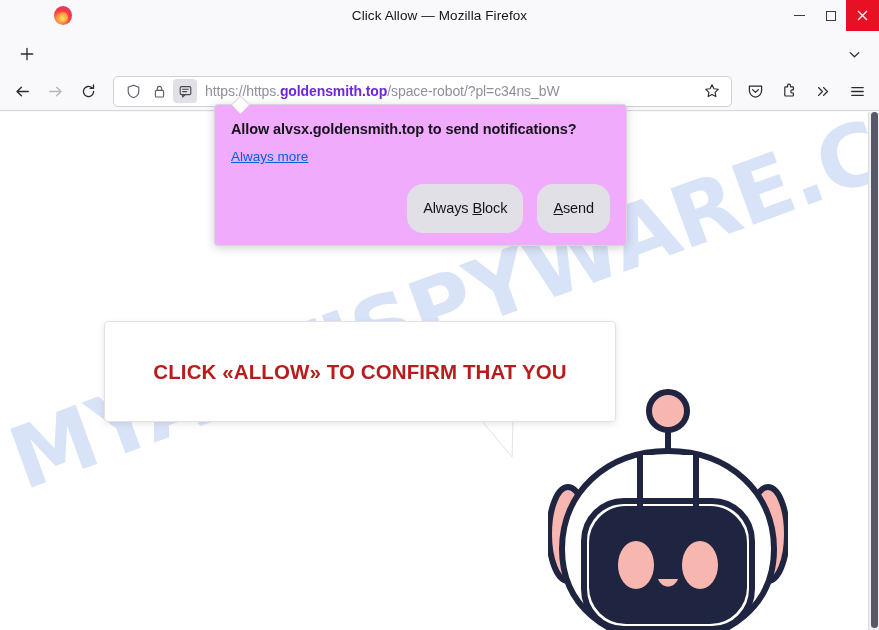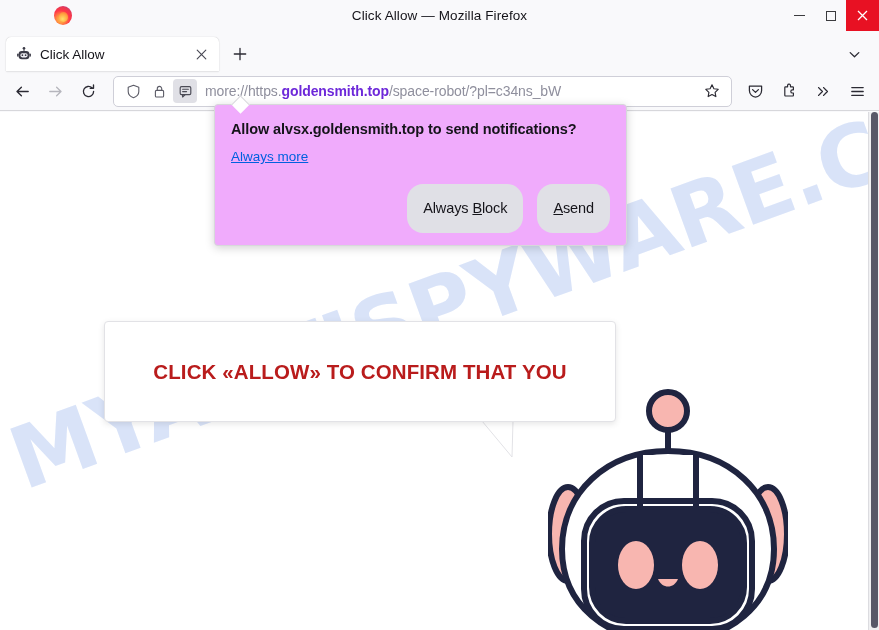--- a/index.html
+++ b/index.html
@@ -194,40 +194,20 @@
         </div>
       <div class="win-btn close">
         <svg width="11" height="11" viewBox="0 0 11 11" aria-hidden="true">
           <path d="M1 1 L10 10 M10 1 L1 10" stroke="#ffffff" stroke-width="1.3" fill="none"></path>
         </svg>
       </div>
     </div>
   </div>
 
   <div class="tabstrip">
-    <div class="tab">
-      <span class="tab-favicon">
-        <svg width="16" height="16" viewBox="0 0 16 16" aria-hidden="true">
-          <circle cx="8" cy="2.2" r="1.3" fill="#3b3b47"></circle>
-          <rect x="7.5" y="3" width="1" height="2" fill="#3b3b47"></rect>
-          <rect x="2.6" y="5" width="10.8" height="8.2" rx="3.2" fill="#3b3b47"></rect>
-          <rect x="4.4" y="7.2" width="7.2" height="4.2" rx="1.8" fill="#f0eff4"></rect>
-          <circle cx="6.4" cy="9.2" r="0.85" fill="#3b3b47"></circle>
-          <circle cx="9.6" cy="9.2" r="0.85" fill="#3b3b47"></circle>
-          <rect x="1.1" y="7.4" width="1.5" height="3.4" rx="0.75" fill="#3b3b47"></rect>
-          <rect x="13.4" y="7.4" width="1.5" height="3.4" rx="0.75" fill="#3b3b47"></rect>
-        </svg>
-      </span>
-      <span class="tab-title">Click Allow</span>
-      <span class="tab-close">
-        <svg width="11" height="11" viewBox="0 0 11 11" aria-hidden="true">
-          <path d="M1.2 1.2 L9.8 9.8 M9.8 1.2 L1.2 9.8" stroke="#4a4a55" stroke-width="1.15" fill="none" stroke-linecap="round"></path>
-        </svg>
-      </span>
-    </div>
     <div class="newtab">
       <svg width="14" height="14" viewBox="0 0 14 14" aria-hidden="true">
         <path d="M7 1.3 V12.7 M1.3 7 H12.7" stroke="#2b2a33" stroke-width="1.3" stroke-linecap="round"></path>
       </svg>
     </div>
     <div class="tablist-dropdown">
       <svg width="13" height="13" viewBox="0 0 13 13" aria-hidden="true">
         <path d="M2.2 4.6 L6.5 8.8 L10.8 4.6" stroke="#2b2a33" stroke-width="1.3" fill="none" stroke-linecap="round" stroke-linejoin="round"></path>
       </svg>
     </div>
@@ -263,21 +243,21 @@
           <path d="M5.3 6.4 V4.6 a2.2 2.2 0 0 1 4.4 0 V6.4" stroke="#5b5b66" stroke-width="1.1" fill="none"></path>
         </svg>
       </span>
       <span class="ub-icon active">
         <svg width="15" height="15" viewBox="0 0 15 15" aria-hidden="true">
           <rect x="2.2" y="2.6" width="10.6" height="8" rx="1.3" stroke="#4a4a55" stroke-width="1.15" fill="none"></rect>
           <path d="M4.6 10.6 L4.6 13.0 L7.2 10.6" stroke="#4a4a55" stroke-width="1.15" fill="none" stroke-linejoin="round"></path>
           <path d="M4.6 5.2 H10.4 M4.6 7.6 H8.6" stroke="#4a4a55" stroke-width="1.05" stroke-linecap="round"></path>
         </svg>
       </span>
-      <span class="ub-url"><span>more://</span><span>https.</span><b>goldensmith.top</b><span>/space-robot/?pl=c34ns_bW</span></span>
+      <span class="ub-url"><span>https://</span><span>https.</span><b>goldensmith.top</b><span>/space-robot/?pl=c34ns_bW</span></span>
       <span class="ub-star">
         <svg width="16" height="16" viewBox="0 0 16 16" aria-hidden="true">
           <path d="M8 1.8 L9.9 5.7 L14.2 6.3 L11.1 9.3 L11.85 13.6 L8 11.55 L4.15 13.6 L4.9 9.3 L1.8 6.3 L6.1 5.7 Z" stroke="#2b2a33" stroke-width="1.15" fill="none" stroke-linejoin="round"></path>
         </svg>
       </span>
     </div>
 
     <div class="tb-right">
       <div class="navbtn">
         <svg width="17" height="17" viewBox="0 0 17 17" aria-hidden="true">

